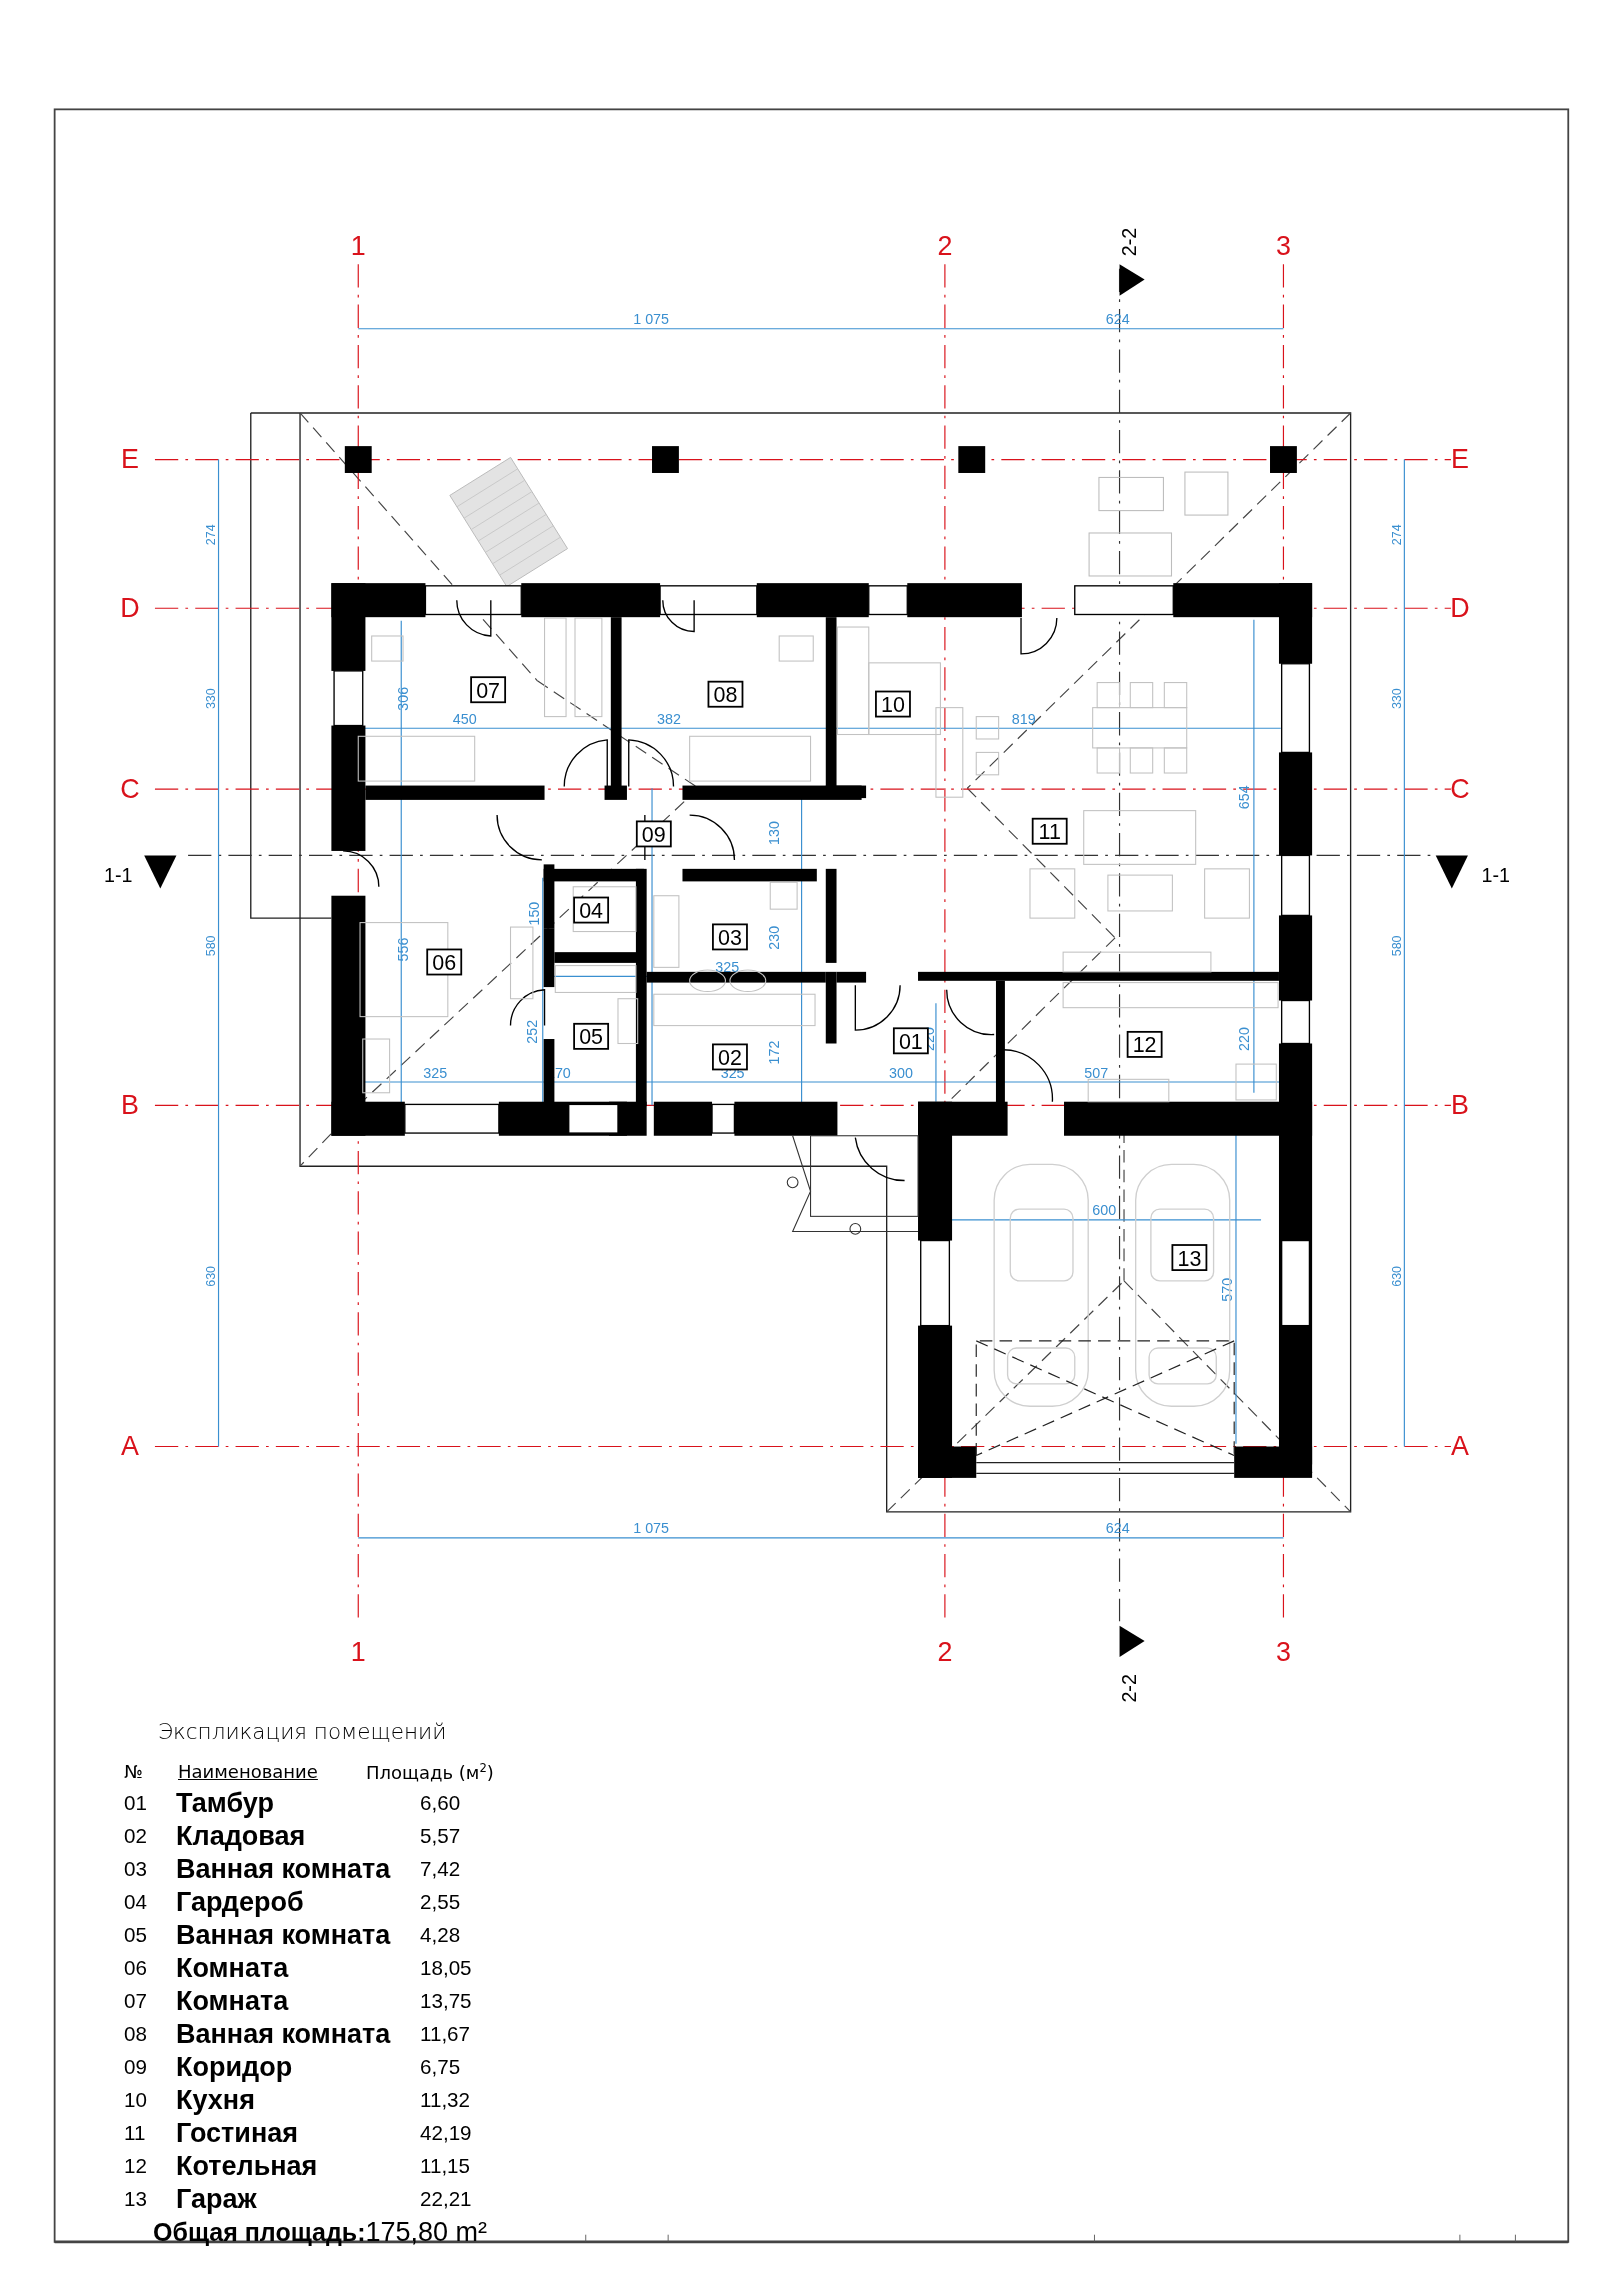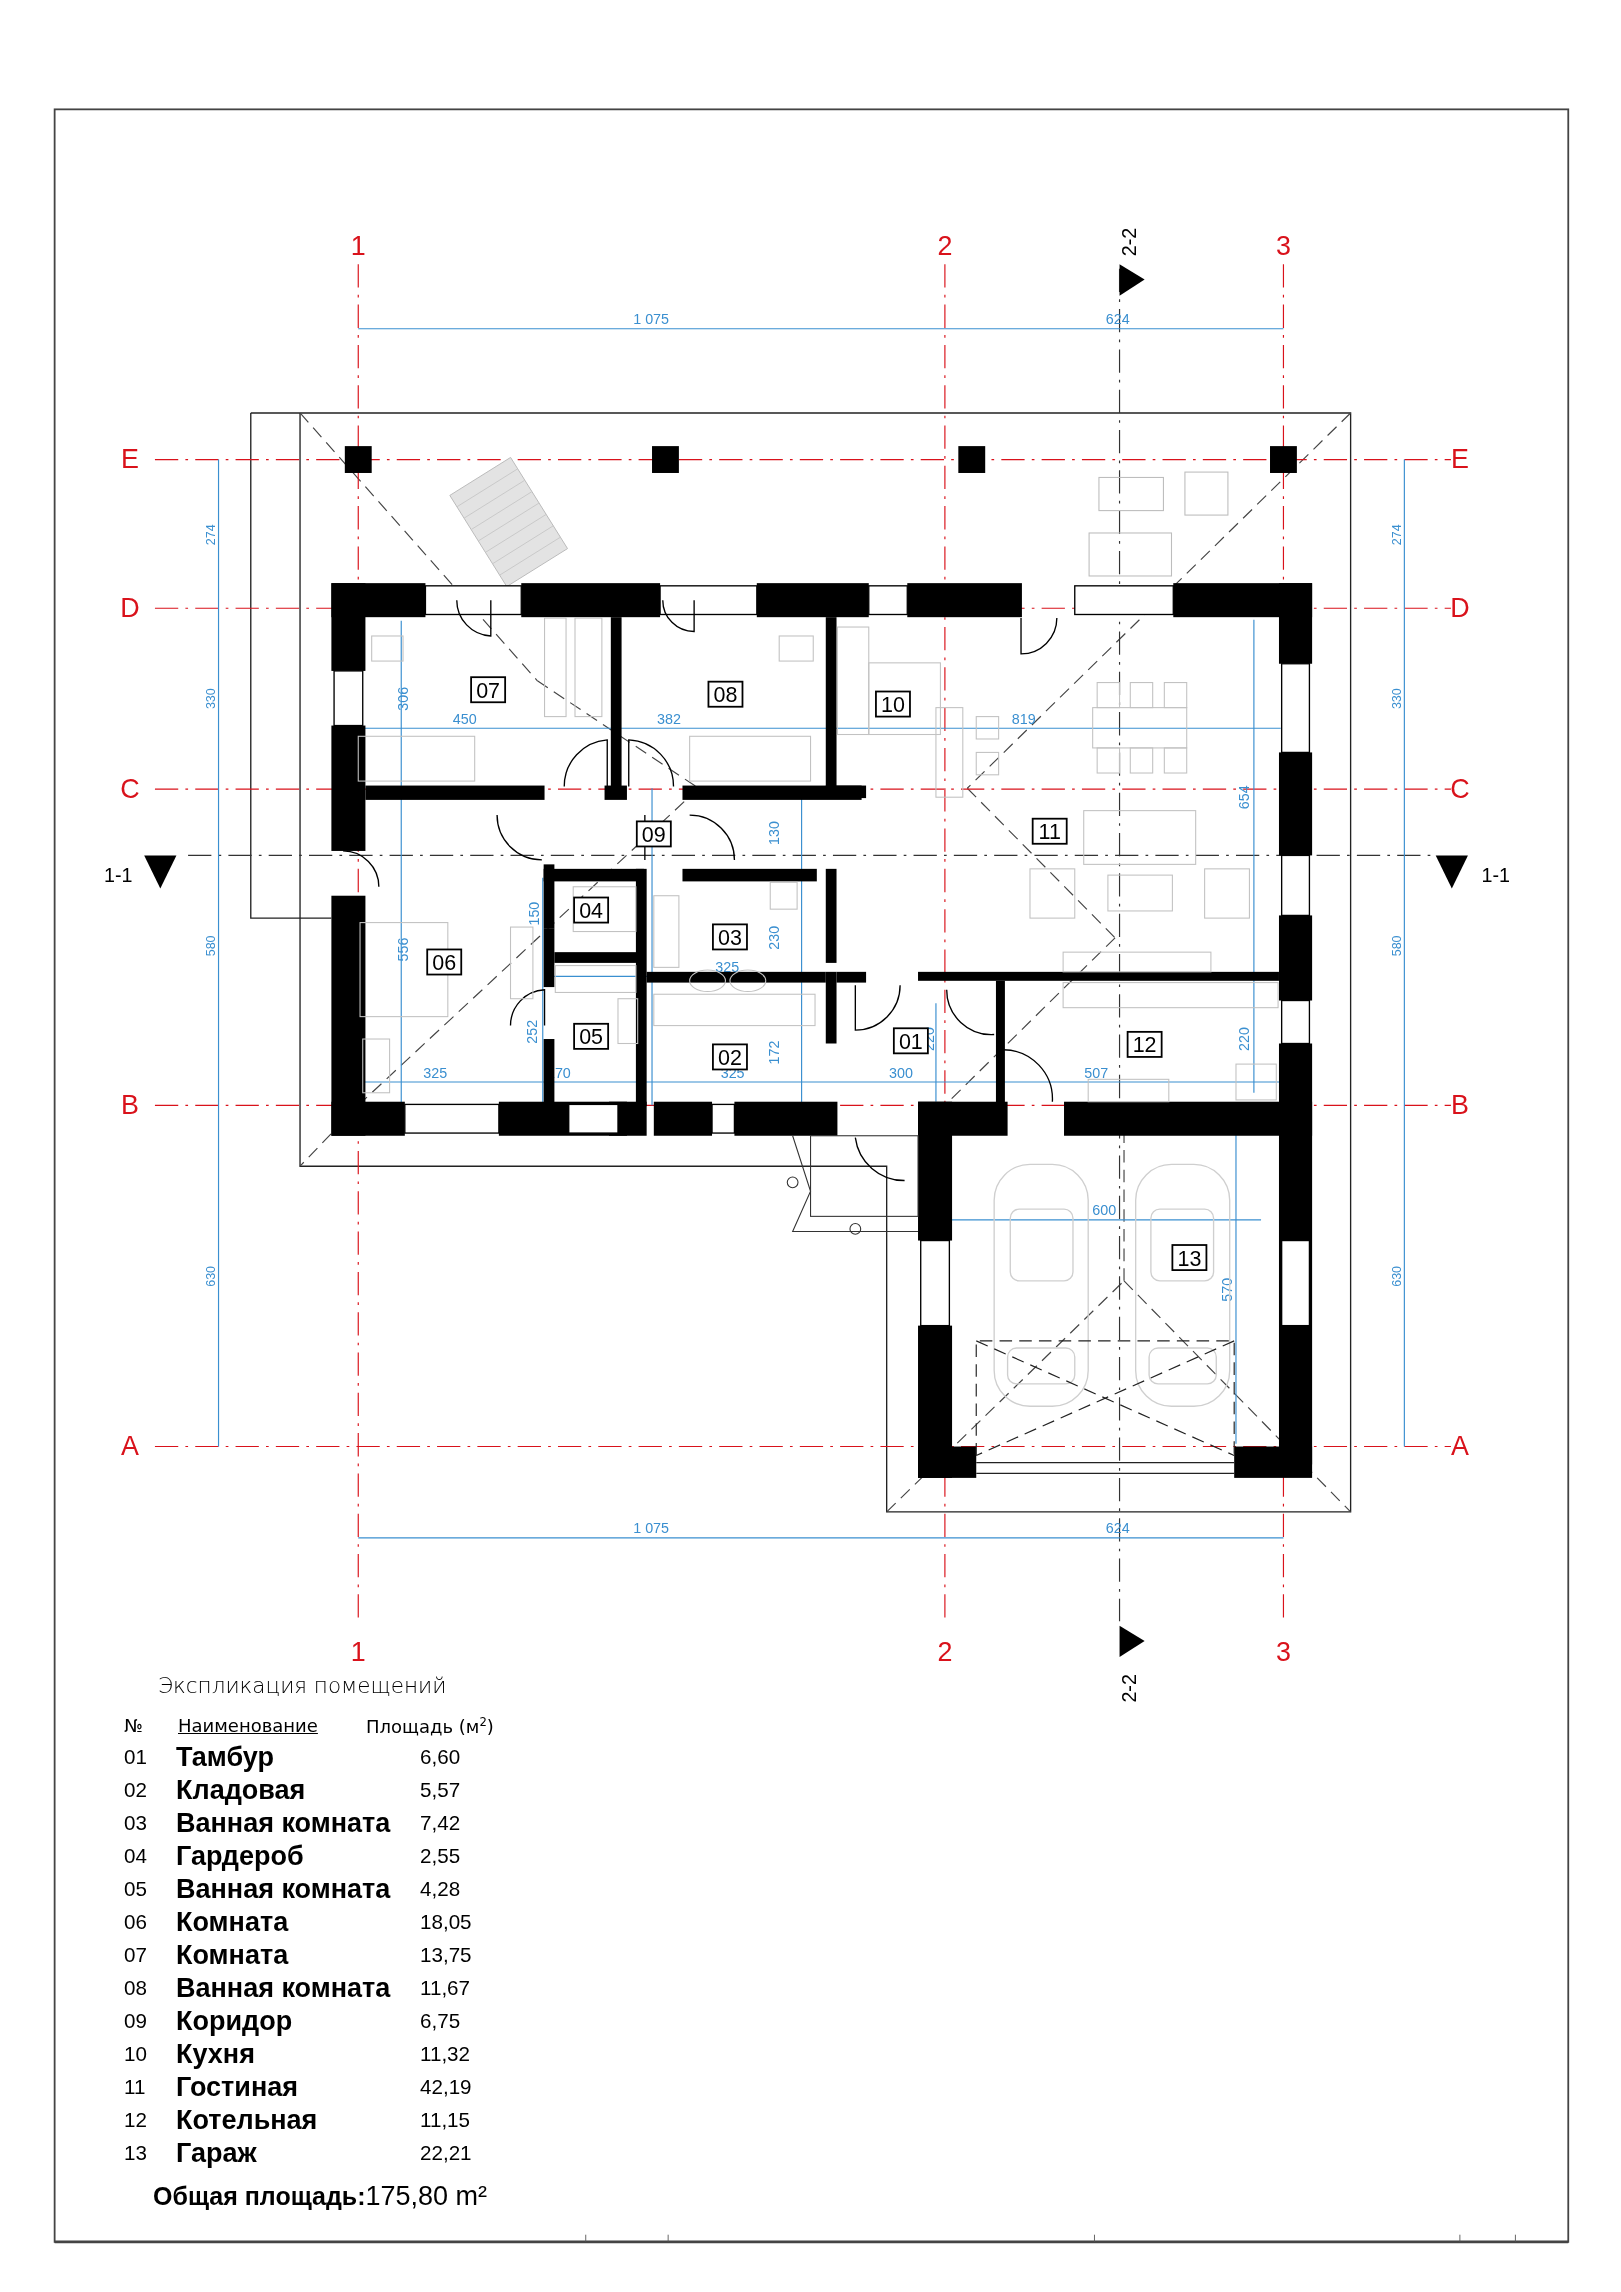--- a/index.html
+++ b/index.html
@@ -3,31 +3,31 @@
 <meta charset="utf-8">
 <style>
   html,body{margin:0;padding:0;background:#fff;}
   body{width:1622px;height:2293px;position:relative;overflow:hidden;font-family:"Liberation Sans",sans-serif;}
   #plan{position:absolute;left:0;top:0;width:1622px;height:2293px;}
   .axis-label{fill:#d9121b;font-family:"Liberation Sans",sans-serif;font-size:30px;}
   .dim{fill:#3a8fd0;font-family:"Liberation Sans",sans-serif;font-size:16px;}
   .dim-sm{fill:#3a8fd0;font-family:"Liberation Sans",sans-serif;font-size:14px;}
   .room-num{font-family:"Liberation Sans",sans-serif;font-size:24px;fill:#000;}
   .sec-label{font-family:"Liberation Sans",sans-serif;font-size:22px;fill:#000;}
-  .explication{position:absolute;left:124px;top:1673px;width:502px;color:#000;}
+  .explication{position:absolute;left:124px;top:1719px;width:502px;color:#000;}
   .exp-title{font-family:"DejaVu Sans",sans-serif;font-size:21.5px;margin-left:34px;margin-bottom:12.5px;font-weight:300;}
   .exp-head{display:flex;font-family:"DejaVu Sans",sans-serif;font-size:18px;height:30px;align-items:center;}
   .exp-head .c-no{width:54px;}
   .exp-head .c-name{width:188px;text-align:left;text-decoration:underline;}
   .exp-head .c-area{width:170px;}
   .exp-row{display:flex;height:33px;align-items:center;}
   .exp-row .c-no{width:52px;font-size:20.6px;font-family:"Liberation Sans",sans-serif;}
   .exp-row .c-name{width:244px;font-size:27px;font-weight:bold;font-family:"Liberation Sans",sans-serif;}
   .exp-row .c-area{width:72px;font-size:20.6px;text-align:left;font-family:"Liberation Sans",sans-serif;}
-  .exp-total{display:flex;align-items:baseline;margin-left:29px;margin-top:11px;}
+  .exp-total{display:flex;align-items:baseline;margin-left:29px;margin-top:1px;}
   .exp-total .t-label{font-size:25px;font-weight:bold;font-family:"Liberation Sans",sans-serif;}
   .exp-total .t-val{font-size:27px;font-family:"Liberation Sans",sans-serif;}
   sup{font-size:11.6px;}
 </style>
 </head>
 <body>
 
 <svg id="plan" viewBox="0 0 1811 2560" xmlns="http://www.w3.org/2000/svg">
 
   <rect x="61" y="122" width="1690" height="2381" fill="none" stroke="#444" stroke-width="2"></rect>

